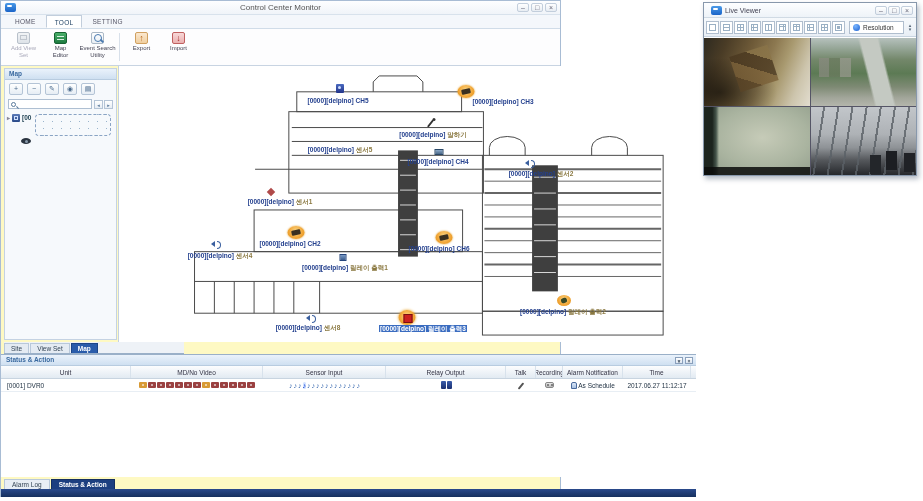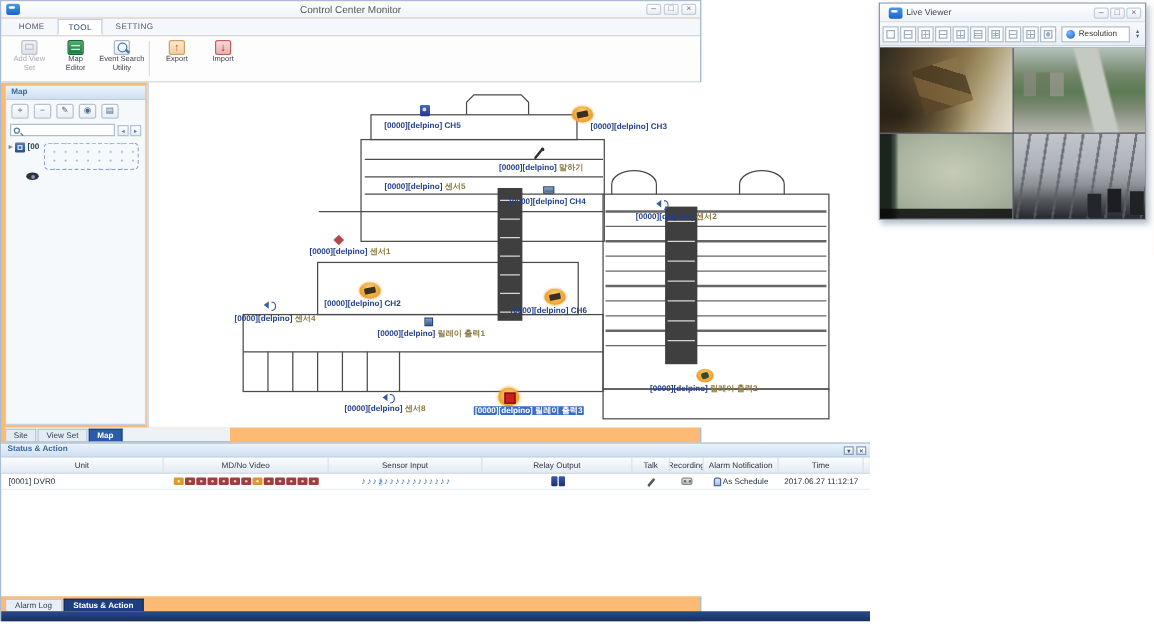--- a/index.html
+++ b/index.html
@@ -2,21 +2,21 @@
 <html><head>
 <meta charset="utf-8">
 <style>
   html,body{margin:0;padding:0;background:#fff;}
   body{width:923px;height:501px;position:relative;overflow:hidden;
        font-family:"Liberation Sans",sans-serif;-webkit-font-smoothing:antialiased;}
   *{box-sizing:border-box;}
 
   
   .main-window{position:absolute;left:0;top:0;width:561px;height:497px;
-    background:#fdba74;border:1px solid #a8bcd4;}
+    background:#fef9c3;border:1px solid #a8bcd4;}
   .titlebar{position:absolute;left:0;top:0;right:0;height:14px;background:linear-gradient(#fdfeff,#f0f4f9);
     border-bottom:1px solid #d8e2ec;display:flex;align-items:center;}
   .app-ico{width:11px;height:9px;margin-left:4px;border-radius:2px;
     background:linear-gradient(#4a9ae8,#1a64c8);position:relative;}
   .app-ico::after{content:"";position:absolute;left:2px;top:2px;width:5px;height:2px;background:#fff;border-radius:1px;}
   .wtitle{position:absolute;left:0;right:0;text-align:center;font-size:8px;color:#555;}
   .wctrls{margin-left:auto;display:flex;gap:2px;margin-right:3px;z-index:2;}
   .wbtn{width:12px;height:9px;font-size:7px;line-height:8px;text-align:center;color:#667;
     background:linear-gradient(#fff,#e8edf3);border:1px solid #c2cedc;border-radius:2px;}
 

